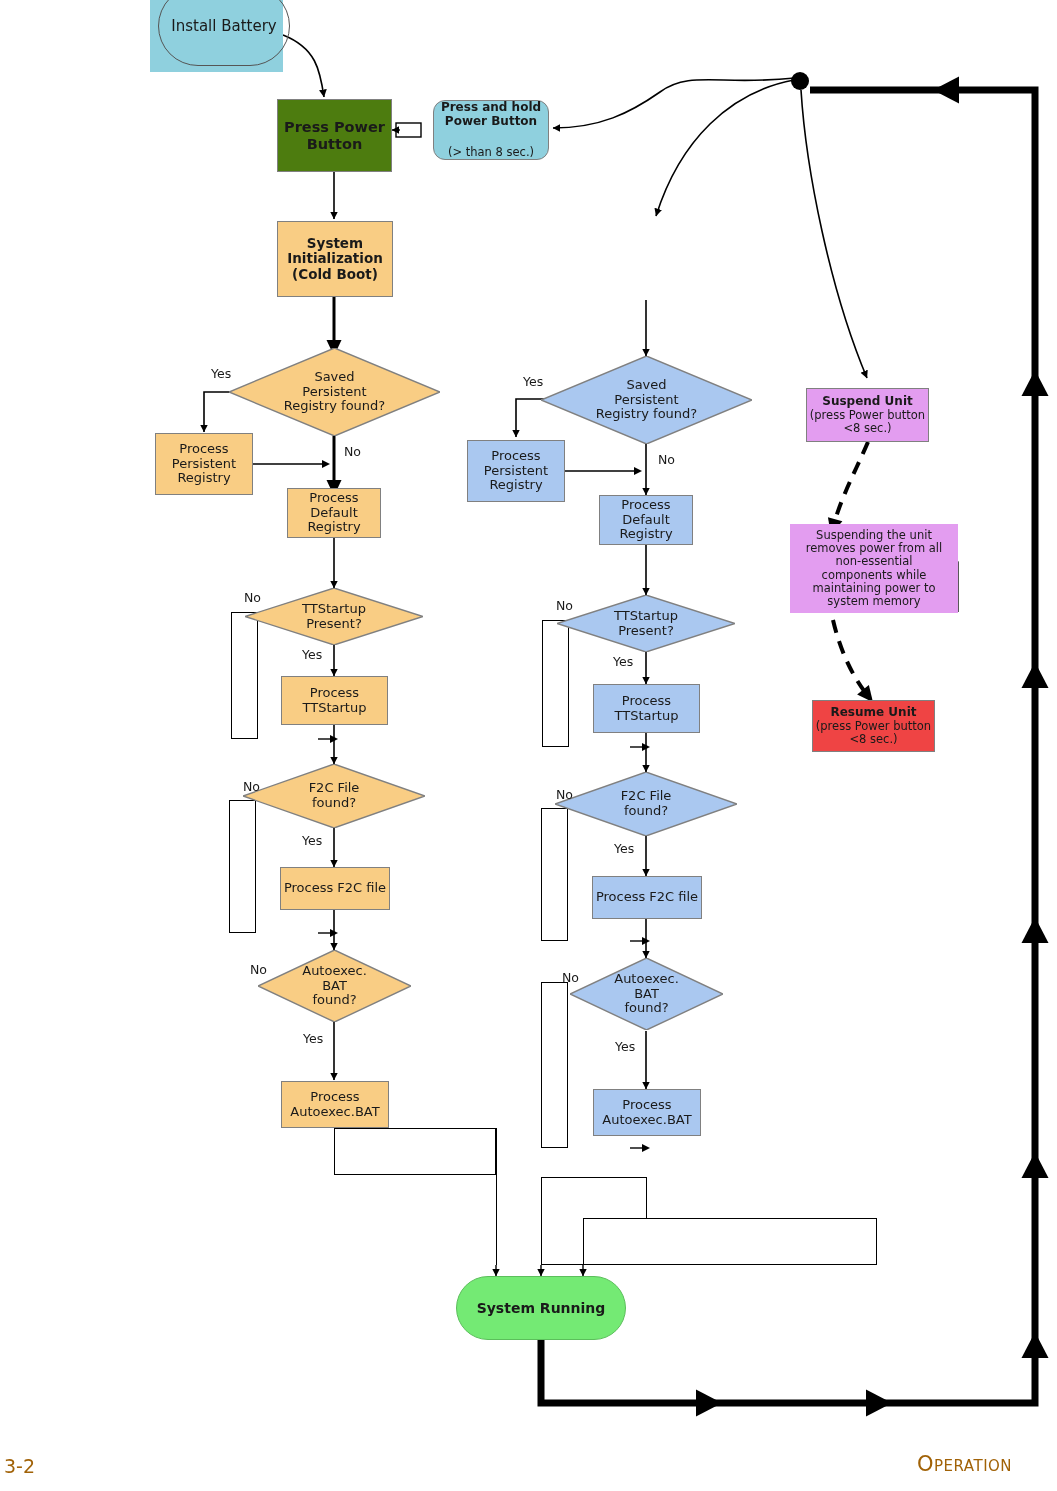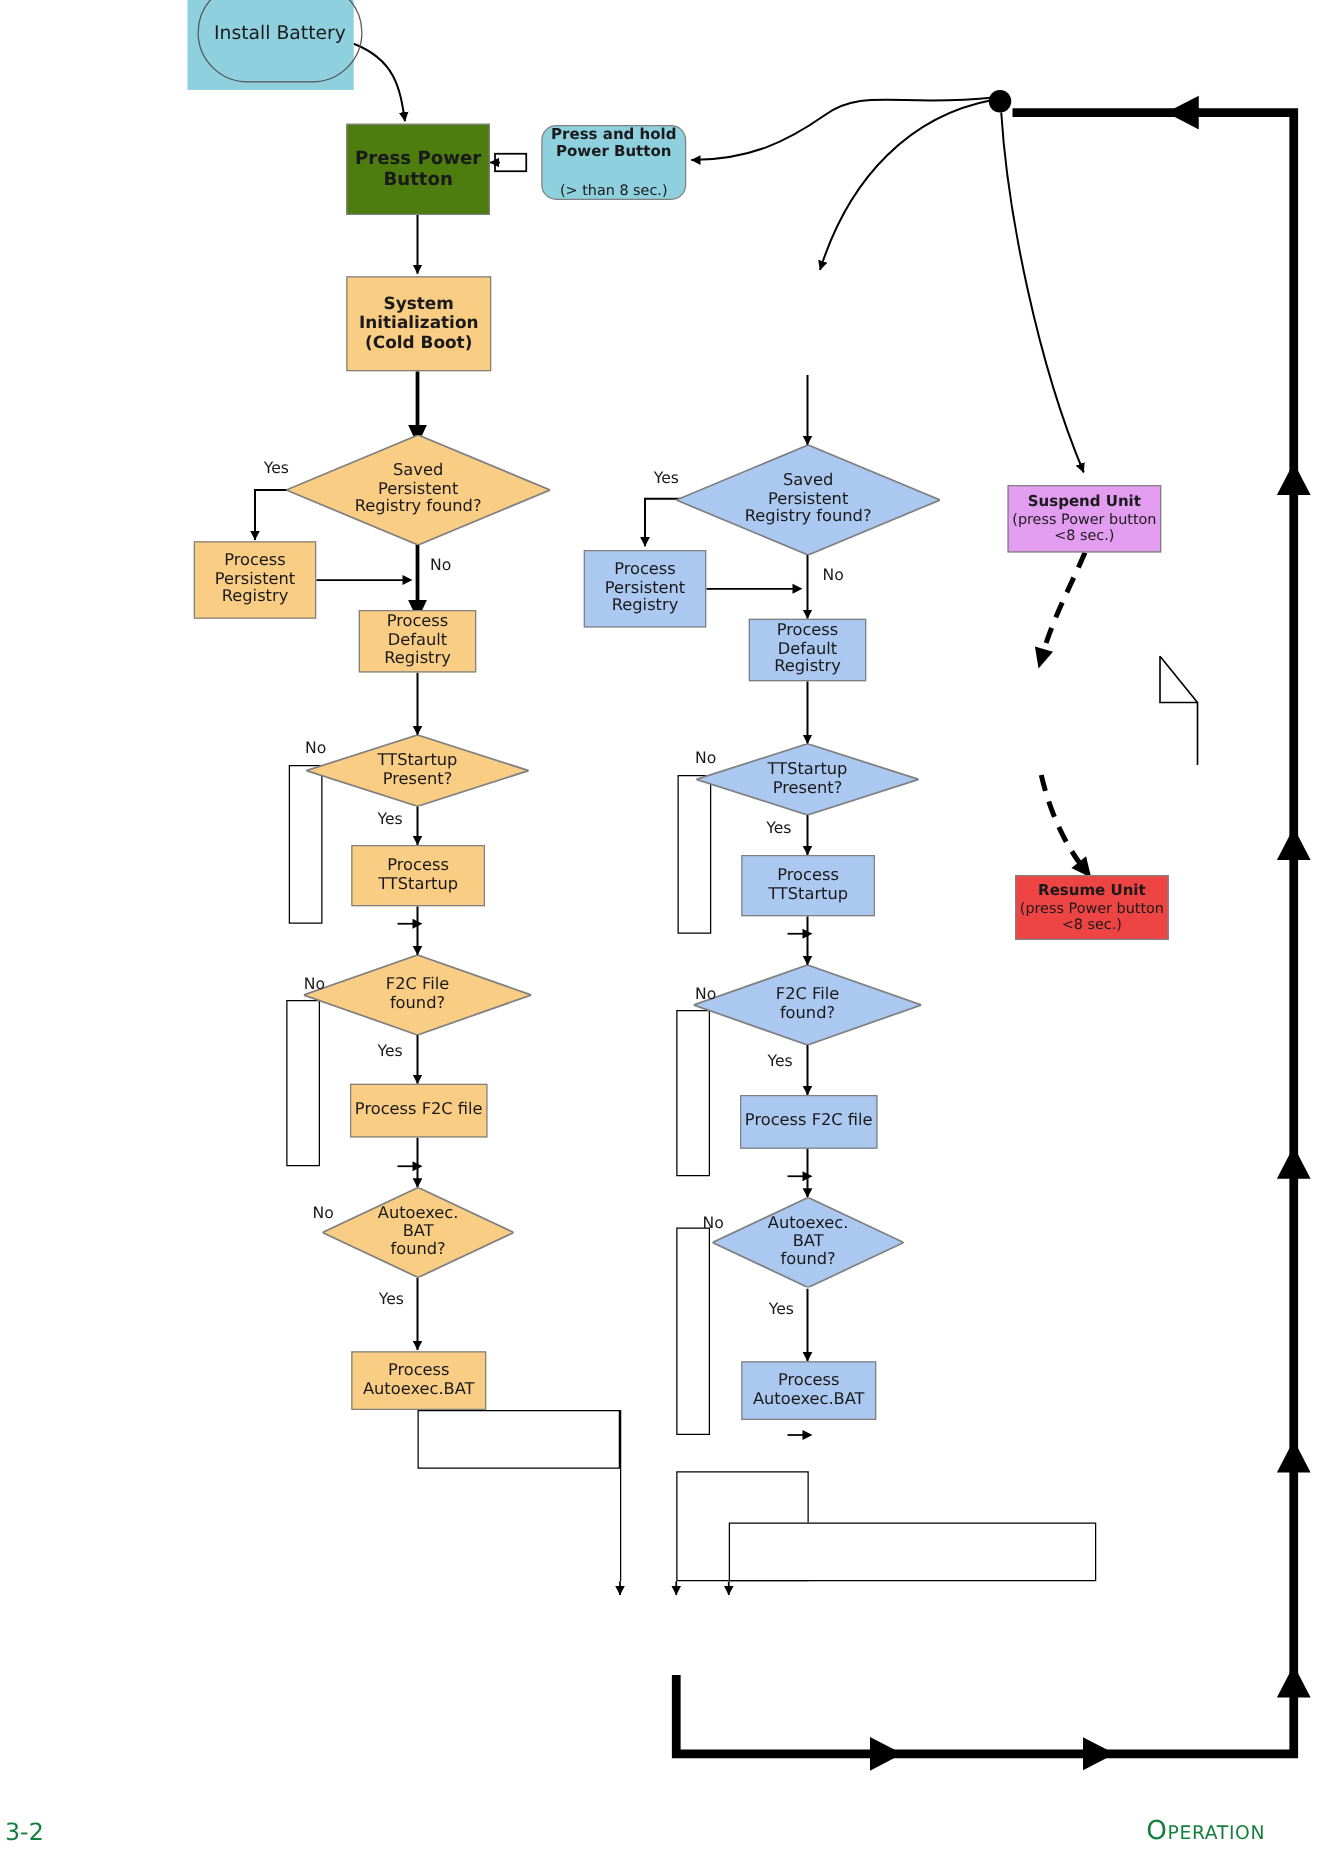--- a/index.html
+++ b/index.html
@@ -30,21 +30,21 @@
   }
   .diamond .dshape{position:absolute;left:0;top:0;width:100%;height:100%;}
   .diamond .dtext{position:relative;z-index:2;white-space:pre-line;}
 
   .lbl{
     position:absolute;font-size:12.5px;color:#1a1a1a;white-space:nowrap;
   }
   .loopbox{
     position:absolute;background:#ffffff;border:1px solid #000000;box-sizing:border-box;
   }
-  .footer-txt{position:absolute;font-size:19px;color:#15803d;}
+  .footer-txt{position:absolute;font-size:19px;color:#a16207;}
   .smallcaps-big{font-size:21px;}
   .smallcaps-sm{font-size:15px;}
 </style>
 </head>
 <body>
 
 <div id="canvas">
 
   <svg id="svg-layer" viewBox="0 0 1057 1491">
     <defs>
@@ -301,26 +301,37 @@
     <span class="tl" style="font-size:13px;">Process
 Autoexec.BAT</span>
   </div>
 
   <div class="node rect" style="left:806px;top:388px;width:123px;height:54px;background:#e39df0;flex-direction:column;">
     <span class="tl" style="font-size:12px;font-weight:bold;">Suspend Unit</span>
     <span class="tl" style="font-size:11.5px;">(press Power button
 &lt;8 sec.)</span>
   </div>
 
+  <div class="node" style="left:790px;top:524px;width:168px;height:89px;background:#e39df0;border:none;">
+    <span class="tl" style="font-size:11.5px;">Suspending the unit
+removes power from all
+non-essential
+components while
+maintaining power to
+system memory</span>
+  </div>
 
   <div class="node rect" style="left:812px;top:700px;width:123px;height:52px;background:#ef4444;flex-direction:column;">
     <span class="tl" style="font-size:12px;font-weight:bold;">Resume Unit</span>
     <span class="tl" style="font-size:11.5px;">(press Power button
 &lt;8 sec.)</span>
   </div>
 
+  <div class="node stadium" style="left:456px;top:1276px;width:170px;height:64px;background:#74ea74;border:1px solid #5bbf5b;">
+    <span class="tl" style="font-size:14px;font-weight:bold;">System Running</span>
+  </div>
 
   <div class="footer-txt" style="left:4px;top:1455px;">3-2</div>
   <div class="footer-txt" style="left:917px;top:1452px;letter-spacing:0.5px;">
     <span class="smallcaps-big">O</span><span class="smallcaps-sm">PERATION</span>
   </div>
 
 </div>
 
 </body></html>

